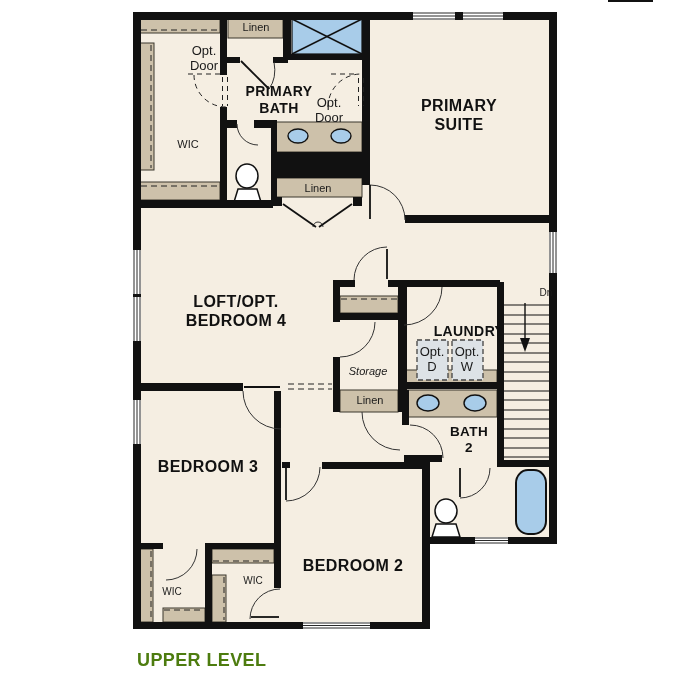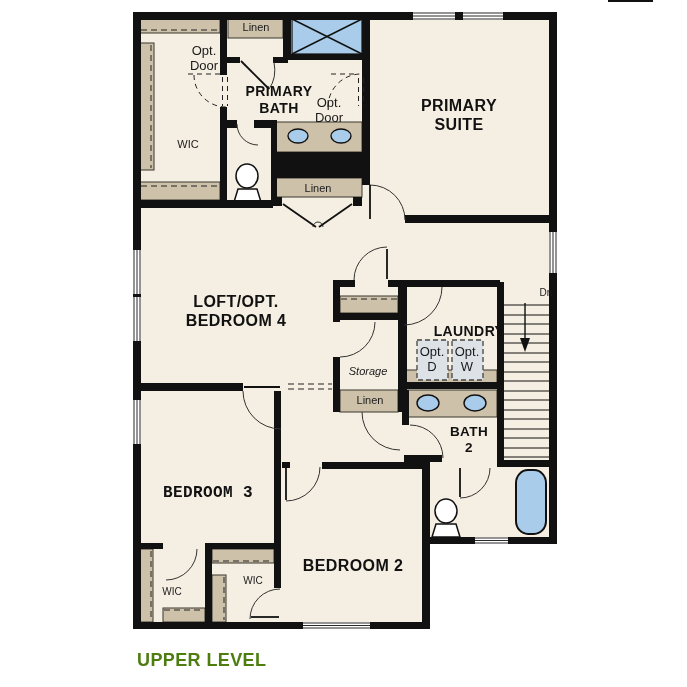--- a/index.html
+++ b/index.html
@@ -244,18 +244,18 @@
   <div class="lbl sz9" style="left:526px;top:293px;padding-left:40px;">Dn</div>
   <div class="lbl room sz14" style="left:450px;top:331px;margin-left:19px;">LAUNDRY</div>
   <div class="lbl sz10" style="left:432px;top:359px;">Opt.
 D</div>
   <div class="lbl sz10" style="left:467px;top:359px;">Opt.
 W</div>
   <div class="lbl sz11" style="left:368px;top:371px;font-style:italic;">Storage</div>
   <div class="lbl sz11" style="left:370px;top:400px;">Linen</div>
   <div class="lbl room sz13" style="left:469px;top:440px;">BATH
 2</div>
-  <div class="lbl room sz16" style="left:208px;top:493px;font-family:Liberation Mono, monospace;">BEDROOM 3</div>
+  <div class="lbl room sz16" style="left:208px;top:467px;">BEDROOM 3</div>
   <div class="lbl room sz16" style="left:353px;top:546px;margin-top:20px;">BEDROOM 2</div>
   <div class="lbl sz9" style="left:172px;top:592px;">WIC</div>
   <div class="lbl sz9" style="left:253px;top:581px;">WIC</div>
   <div class="level" style="left:137px;top:660px;">UPPER LEVEL</div>
 </div>
 
 </body></html>

